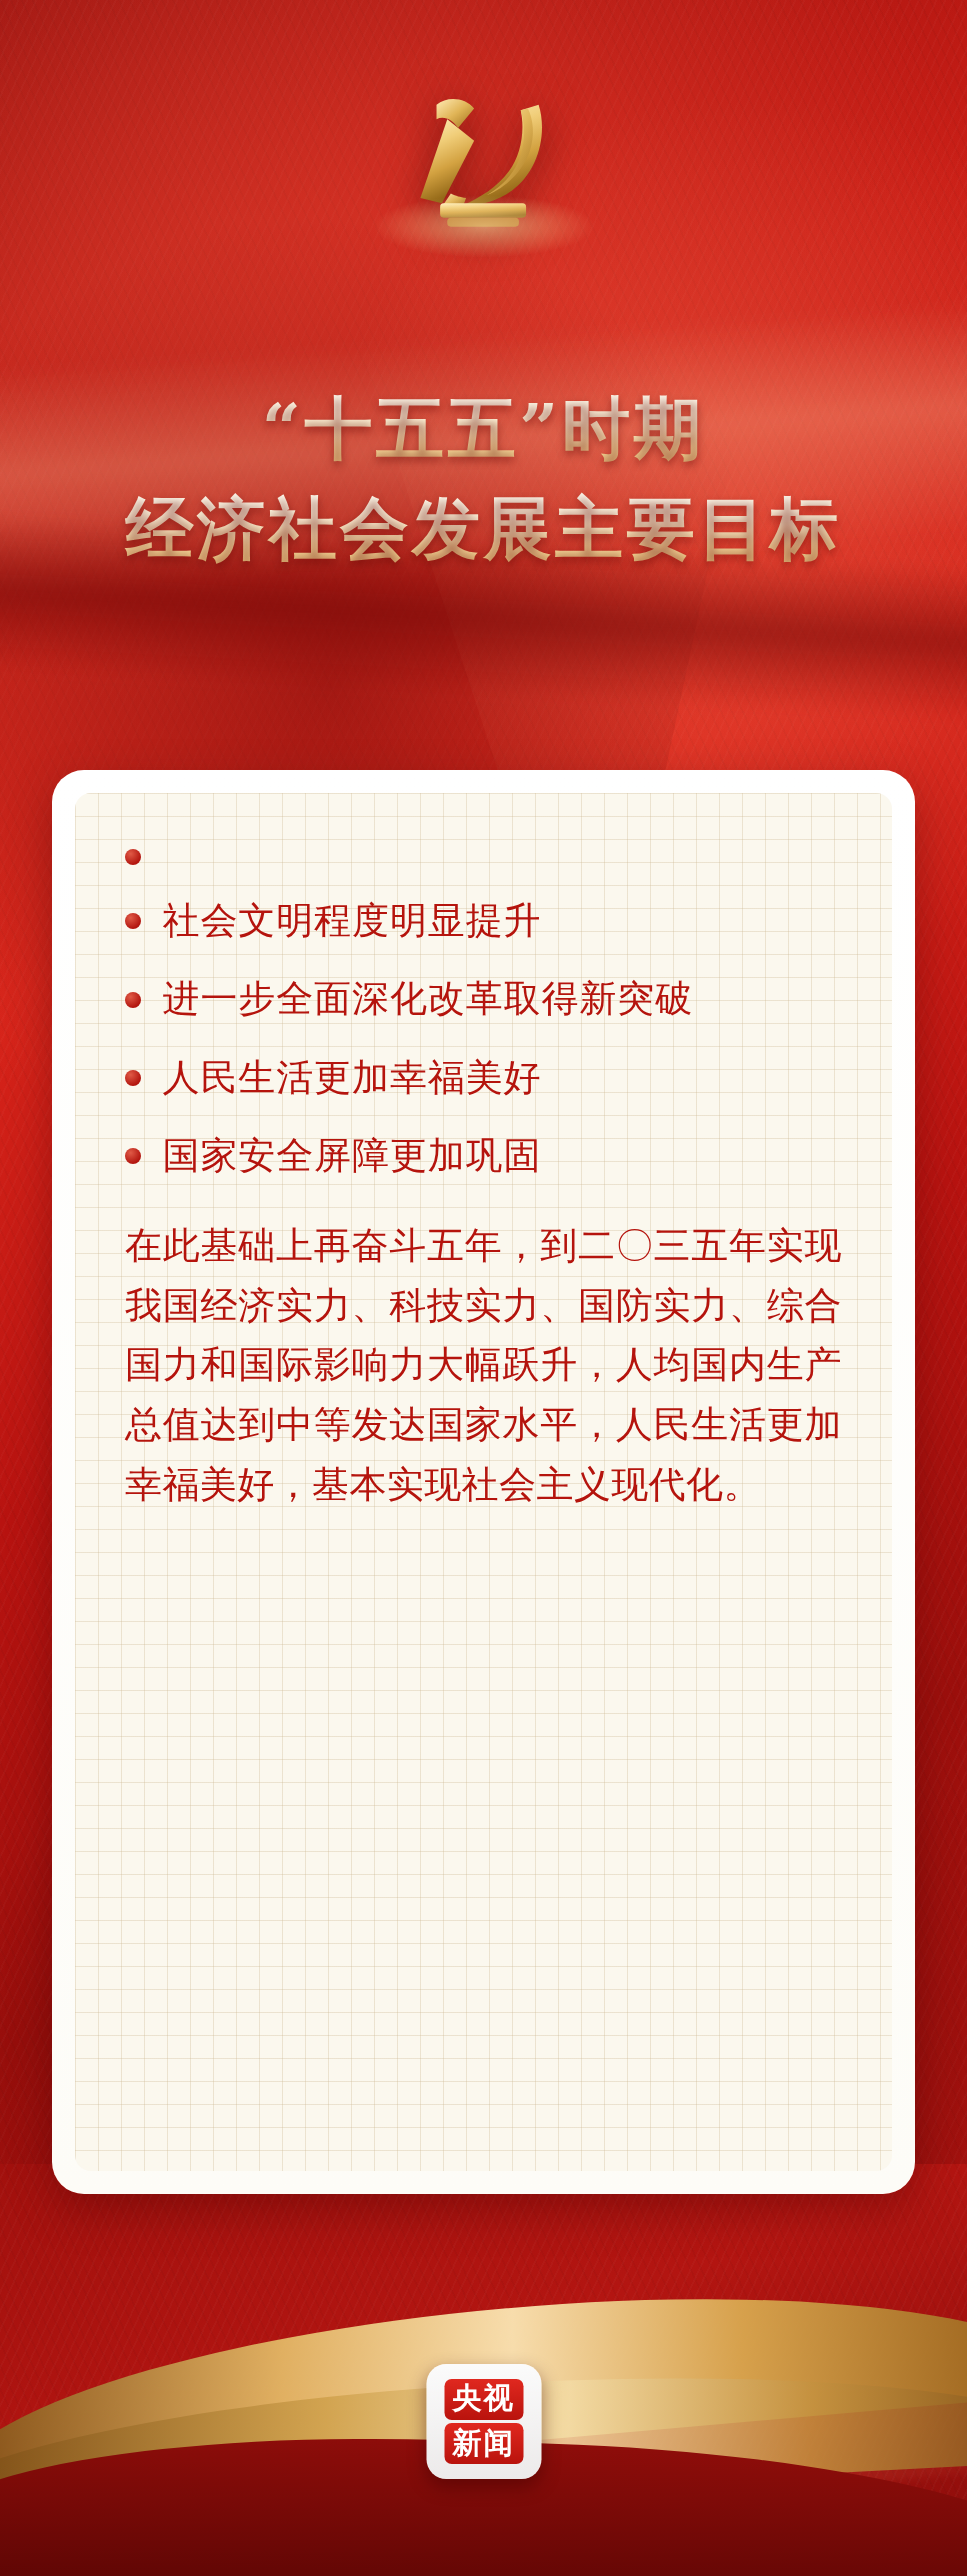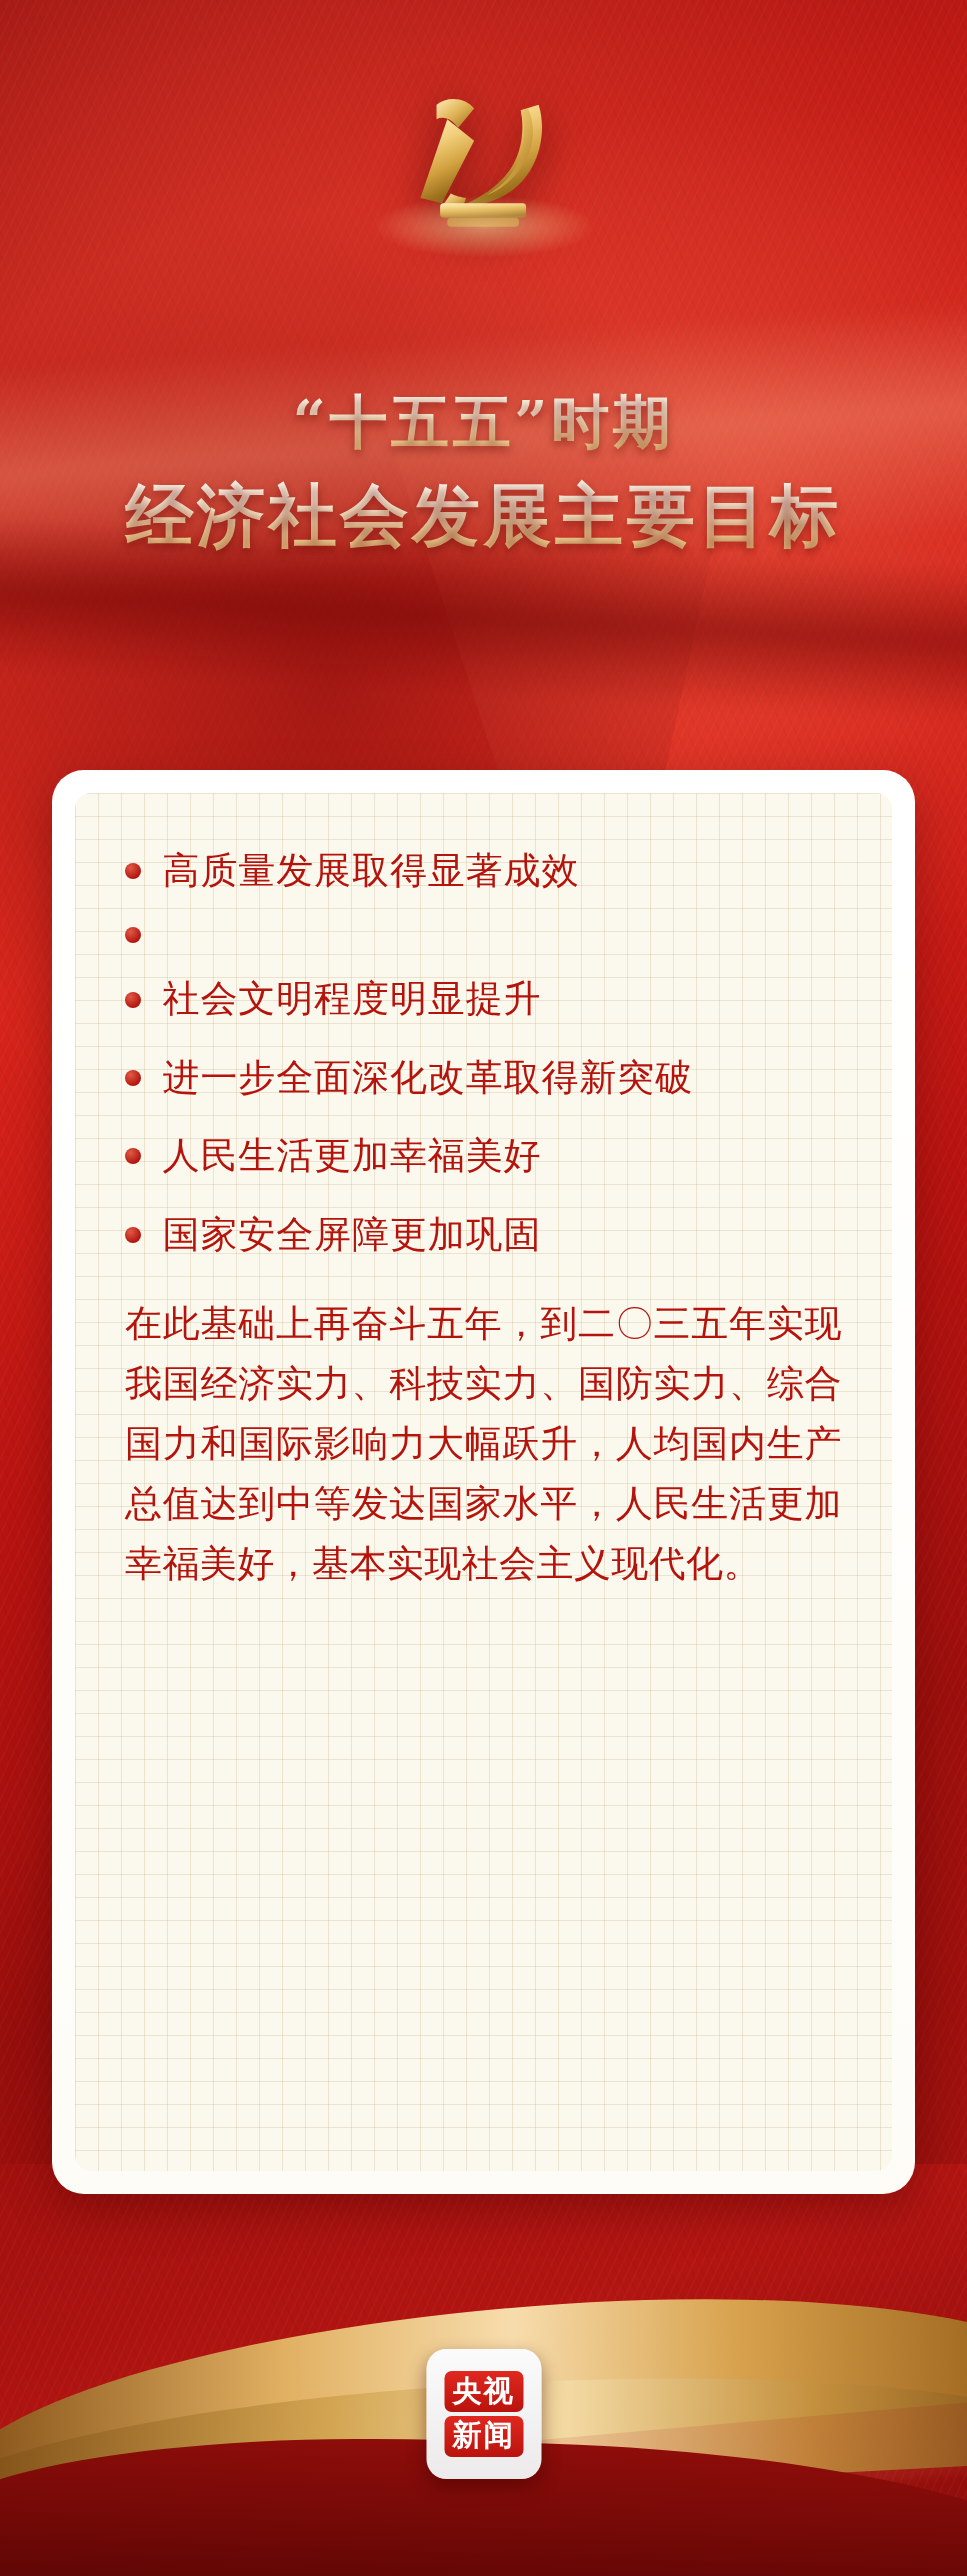--- a/index.html
+++ b/index.html
@@ -127,21 +127,21 @@
     font-family: "DejaVu Serif", "Liberation Serif", serif;
     font-weight: bold;
     letter-spacing: 3.6px;
     line-height: 1.28;
     background: linear-gradient(180deg, #fffdf6 0%, #fff4d7 40%, #f6d79a 72%, #e8bd73 100%);
     -webkit-background-clip: text;
     background-clip: text;
     color: transparent;
     text-shadow: 0 3.6px 9px rgba(90,0,0,0.45);
   }
-  .title-line.l1 { font-size: 58px; }
+  .title-line.l1 { font-size: 68px; }
   .title-line.l2 { font-size: 68px; margin-top: 12.5px; }
 
   
   .card-outer {
     position: absolute;
     top: 770px;
     left: 52px;
     width: 863px;
     height: 1424px;
     background: linear-gradient(180deg, #ffffff 0%, #fdfcf7 100%);
@@ -252,21 +252,21 @@
     transform: rotate(-6deg);
     filter: blur(3.6px);
   }
 
   .logo {
     position: absolute;
     left: 50%;
     bottom: 97px;
     transform: translateX(-50%);
     width: 115px;
-    height: 130px;
+    height: 115px;
     border-radius: 19.7px;
     background: linear-gradient(180deg, #fbfbfb 0%, #eceaea 100%);
     box-shadow: 0 7.2px 18px rgba(60,0,0,0.45);
     display: flex;
     flex-direction: column;
     align-items: center;
     justify-content: center;
     gap: 3.6px;
     padding: 9px 0;
     box-sizing: border-box;
@@ -336,24 +336,20 @@
     <div class="title-line l1">“十五五”时期</div>
     <div class="title-line l2">经济社会发展主要目标</div>
   </div>
 
   <div class="card-outer">
     <div class="card-inner">
 
       <ul class="bullet-list">
         <li class="bullet-item">
           <span class="bullet-dot"></span>
-          <span class="bullet-text">高质量发展取得显著成效</span>
-        </li>
-        <li class="bullet-item">
-          <span class="bullet-dot"></span>
         </li>
         <li class="bullet-item">
           <span class="bullet-dot"></span>
           <span class="bullet-text">社会文明程度明显提升</span>
         </li>
         <li class="bullet-item">
           <span class="bullet-dot"></span>
           <span class="bullet-text">进一步全面深化改革取得新突破</span>
         </li>
         <li class="bullet-item">

